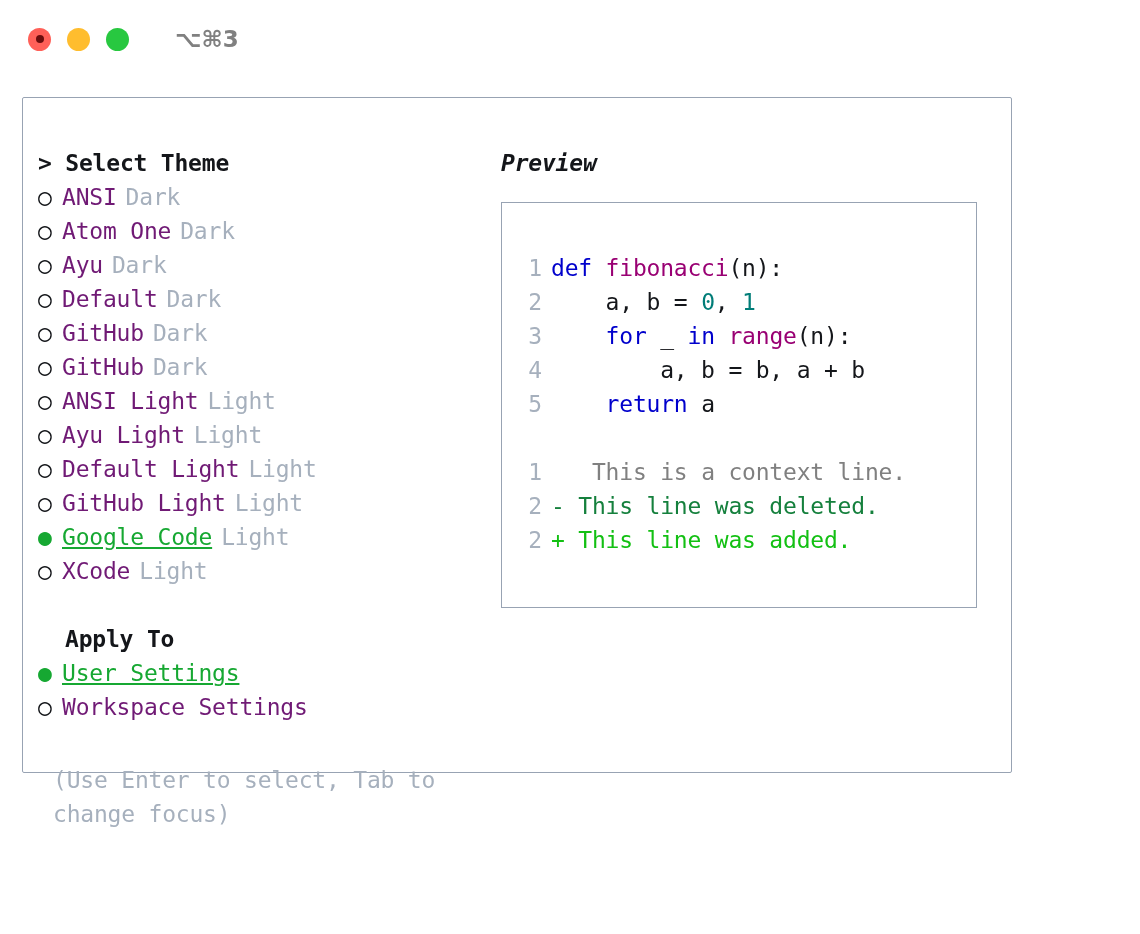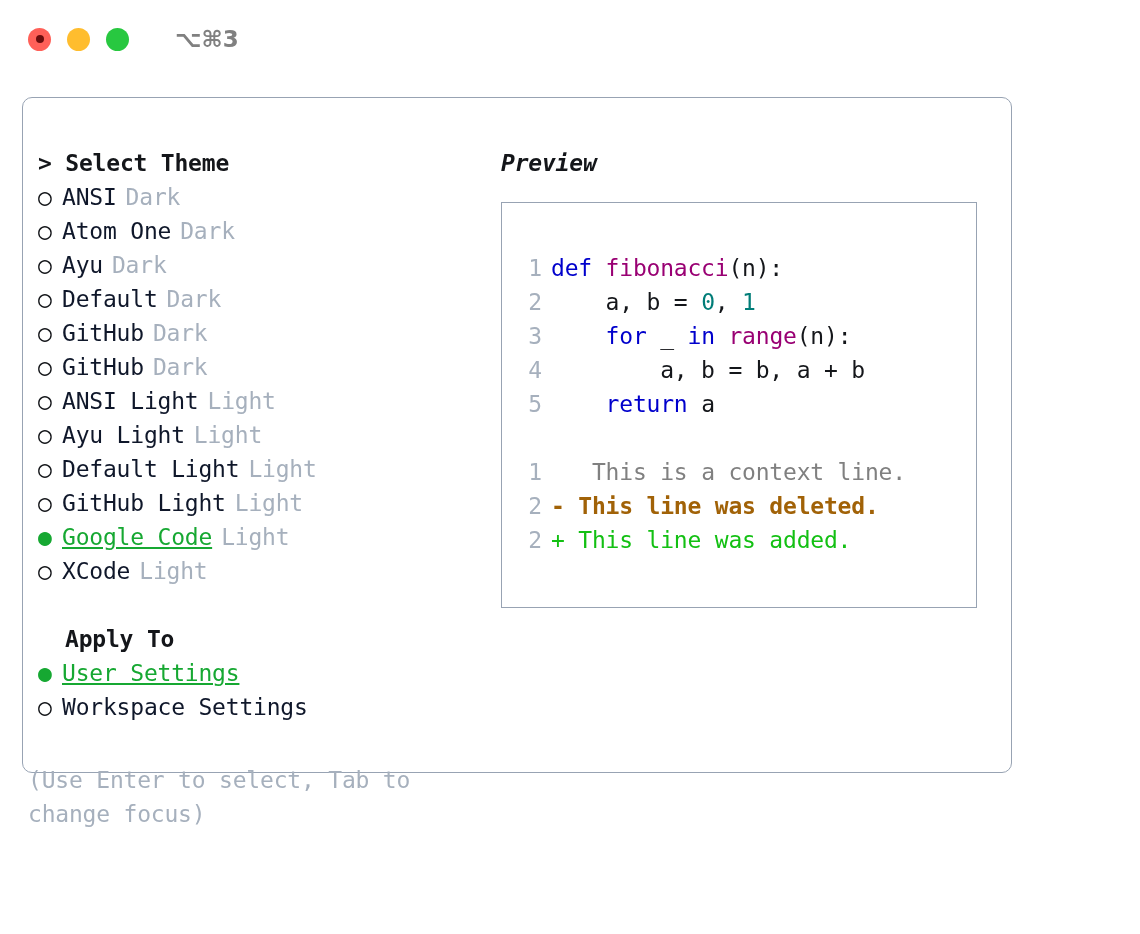--- a/index.html
+++ b/index.html
@@ -70,21 +70,21 @@
   }
 
   
   #panel {
     position: absolute;
     left: 22px;
     top: 97px;
     width: 990px;
     height: 676px;
     border: 1.5px solid #98a3b3;
-    border-radius: 10px;
+    border-radius: 2px;
     background: #ffffff;
     box-sizing: border-box;
   }
 
   #panel-inner {
     position: relative;
     width: 100%;
     height: 100%;
   }
 
@@ -114,42 +114,42 @@
     letter-spacing: -0.2px;
   }
   .bullet {
     display: inline-block;
     width: 24px;
     flex: none;
     color: #14161a;
     font-size: 23px;
   }
   .bullet.on { color: #16a832; }
-  .opt-name { color: #0f172a; }
+  .opt-name { color: #701a75; }
   .opt-row.selected .opt-name { color: #16a832; text-decoration: underline; }
   .opt-tag {
     color: #a6b0bd;
     margin-left: 9px;
   }
 
   .spacer-line { height: 34px; }
 
   .apply-title {
     font-size: 23px;
     font-weight: 700;
     color: #14161a;
     line-height: 34px;
     white-space: pre;
     padding-left: 27px;
     letter-spacing: -0.2px;
   }
 
   #hint {
     position: absolute;
-    left: 5px;
+    left: 30px;
     top: 665px;
     width: 430px;
     font-size: 23px;
     line-height: 34px;
     color: #a6b0bd;
     letter-spacing: -0.2px;
   }
 
   
   #right-col {
@@ -194,21 +194,21 @@
 
   .blank-line { height: 34px; }
 
   .tok-kw      { color: #0000cc; }
   .tok-fn      { color: #990073; }
   .tok-num     { color: #017d78; }
   .tok-plain   { color: #14161a; text-align: right; }
   .tok-punct   { color: #14161a; }
 
   .diff-ctx    { color: #808080; }
-  .diff-del    { color: #a16207; font-weight: bold; }
+  .diff-del    { color: #15803d; }
   .diff-add    { color: #13c013; }
 </style>
 </head>
 <body>
 
 <div id="window">
 
   <div id="titlebar">
     <div class="traffic-lights">
       <span class="light close">

